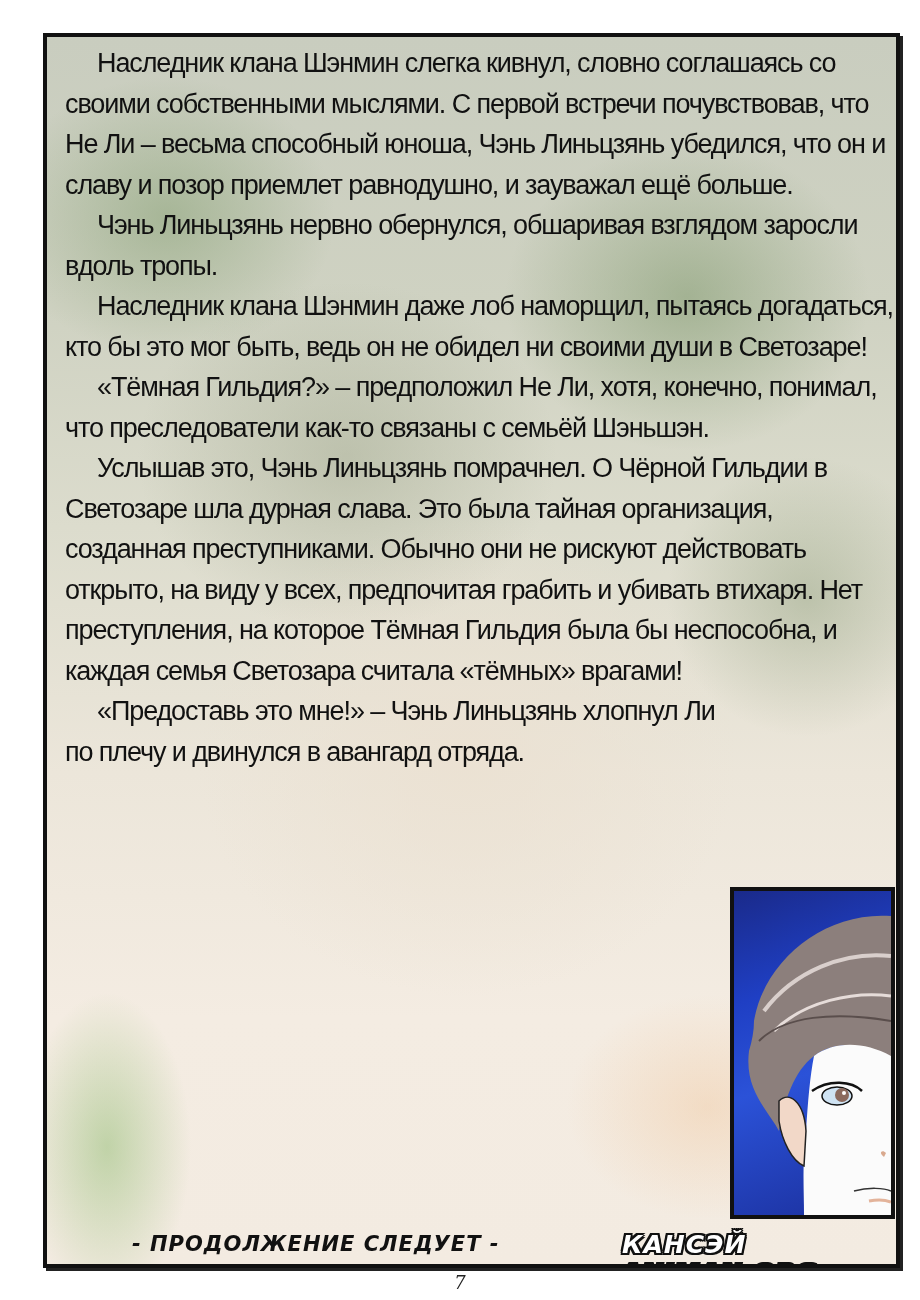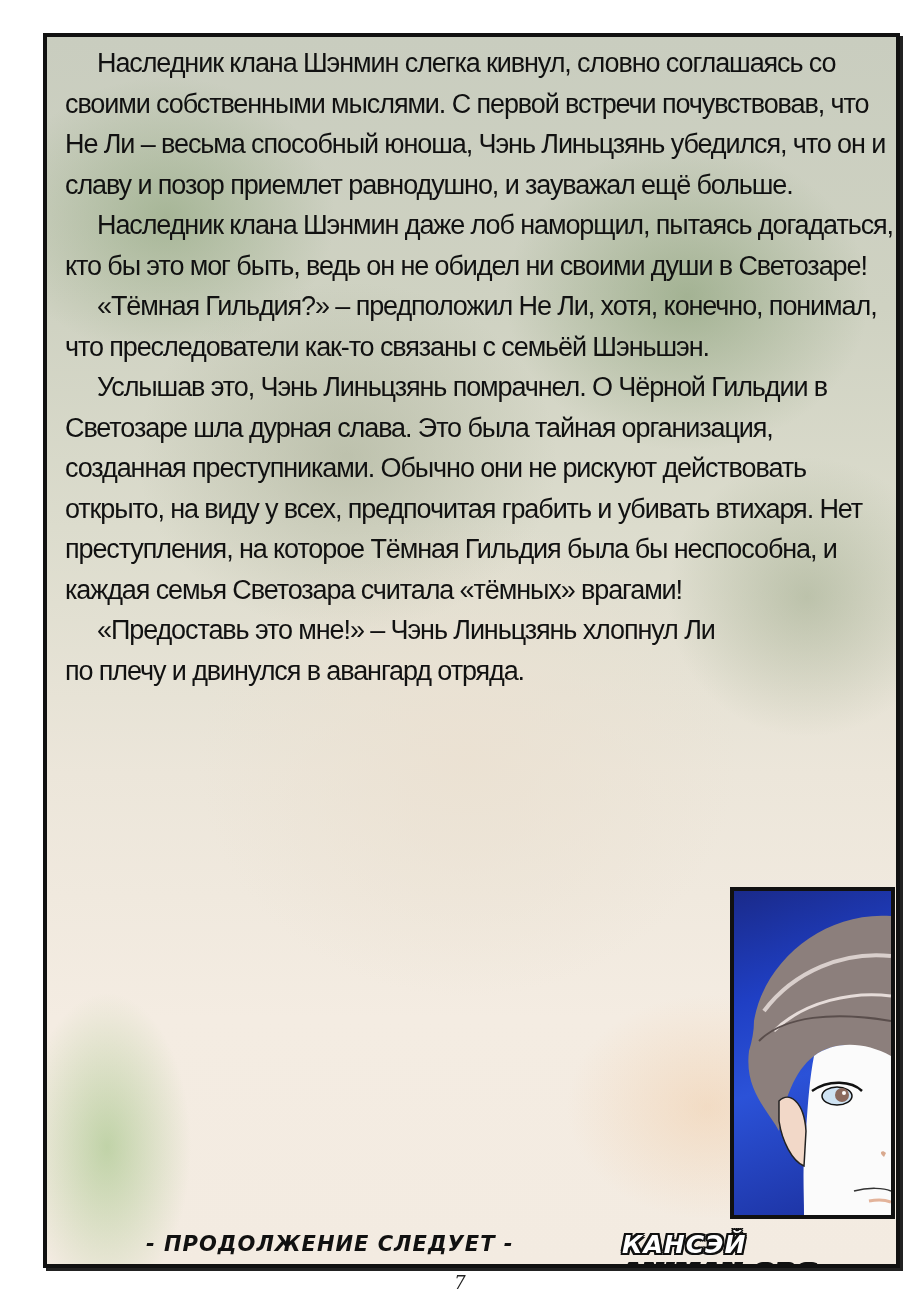--- a/index.html
+++ b/index.html
@@ -31,41 +31,42 @@
   }
   .para { margin:0; text-indent:32px; }
   .para.wrap-narrow { width:650px; }
   .portrait-panel {
     position:absolute; left:683px; top:850px; width:157px; height:324px;
     border:4px solid #111; overflow:hidden;
     background: linear-gradient(160deg, #1a2a8a 0%, #1f3fc4 30%, #2b52d8 55%, #1b2f9c 100%);
   }
   .portrait-panel svg { display:block; }
   .continued {
-    position:absolute; left:99px; top:1195px;
+    position:absolute; left:85px; top:1195px;
     font-family: "DejaVu Sans", sans-serif; font-weight:bold; font-style:italic;
     font-size:21px; letter-spacing:1px; color:#111;
   }
   .watermark {
     position:absolute; left:575px; top:1193px;
     font-family: "DejaVu Sans", sans-serif; font-weight:bold; font-style:italic;
     font-size:25px; letter-spacing:1px; color:#fff;
     text-shadow: -2px -2px 0 #111, 2px -2px 0 #111, -2px 2px 0 #111, 2px 2px 0 #111, 0 2px 0 #111, 0 -2px 0 #111, 2px 0 0 #111, -2px 0 0 #111;
   }
   .page-number {
     position:absolute; left:445px; top:1272px; width:30px; text-align:center;
     font-family: "DejaVu Serif", serif; font-style:italic; font-size:18px; color:#222;
   }
 </style>
 </head>
 <body>
 
 <div class="page-frame">
   <div class="text-block">
     <p class="para">Наследник клана Шэнмин слегка кивнул, словно соглашаясь со своими собственными мыслями. С первой встречи почувствовав, что Не Ли – весьма способный юноша, Чэнь Линьцзянь убедился, что он и славу и позор приемлет равнодушно, и зауважал ещё больше.</p>
+    <p class="para">Чэнь Линьцзянь нервно обернулся, обшаривая взглядом заросли вдоль тропы.</p>
     <p class="para">Наследник клана Шэнмин даже лоб наморщил, пытаясь догадаться, кто бы это мог быть, ведь он не обидел ни своими души в Светозаре!</p>
     <p class="para">«Тёмная Гильдия?» – предположил Не Ли, хотя, конечно, понимал, что преследователи как-то связаны с семьёй Шэньшэн.</p>
     <p class="para">Услышав это, Чэнь Линьцзянь помрачнел. О Чёрной Гильдии в Светозаре шла дурная слава. Это была тайная организация, созданная преступниками. Обычно они не рискуют действовать открыто, на виду у всех, предпочитая грабить и убивать втихаря. Нет преступления, на которое Тёмная Гильдия была бы неспособна, и каждая семья Светозара считала «тёмных» врагами!</p>
     <p class="para wrap-narrow">«Предоставь это мне!» – Чэнь Линьцзянь хлопнул Ли по плечу и двинулся в авангард отряда.</p>
   </div>
 
   <div class="portrait-panel">
     <svg width="157" height="324" viewBox="0 0 157 324">
 
       <path d="M20 130 C30 70, 90 20, 157 25 L157 170 C130 150, 100 150, 80 165 C60 180, 50 210, 45 240 C35 220, 10 200, 15 160 C18 150, 20 140, 20 130 Z" fill="#8c7f7c"></path>

